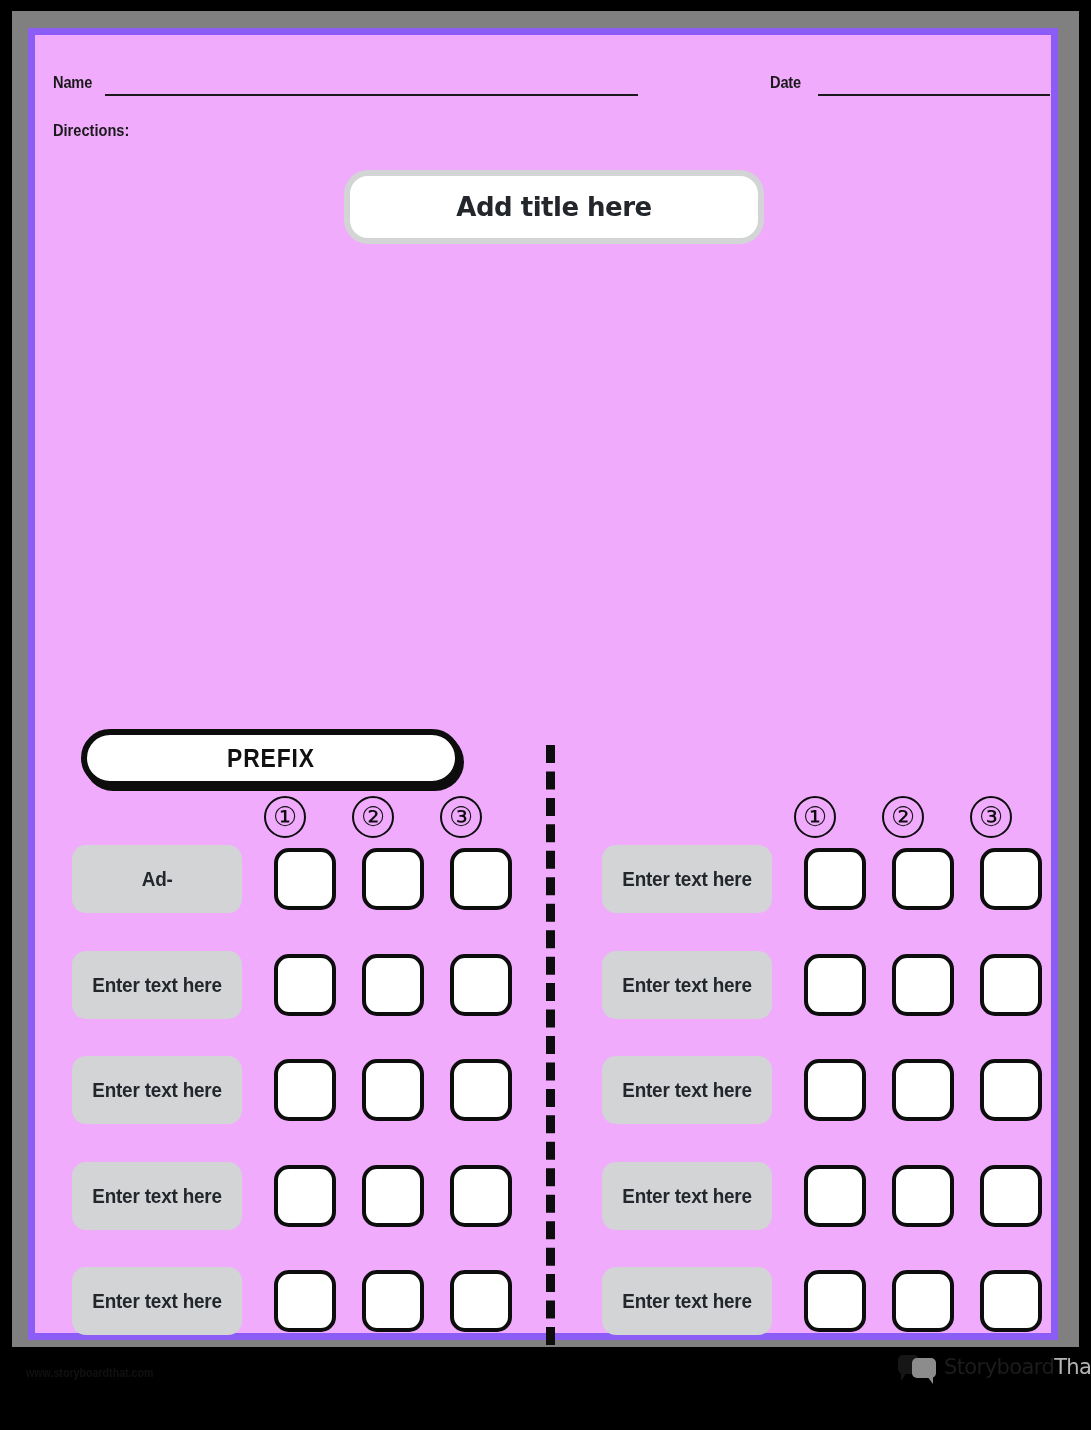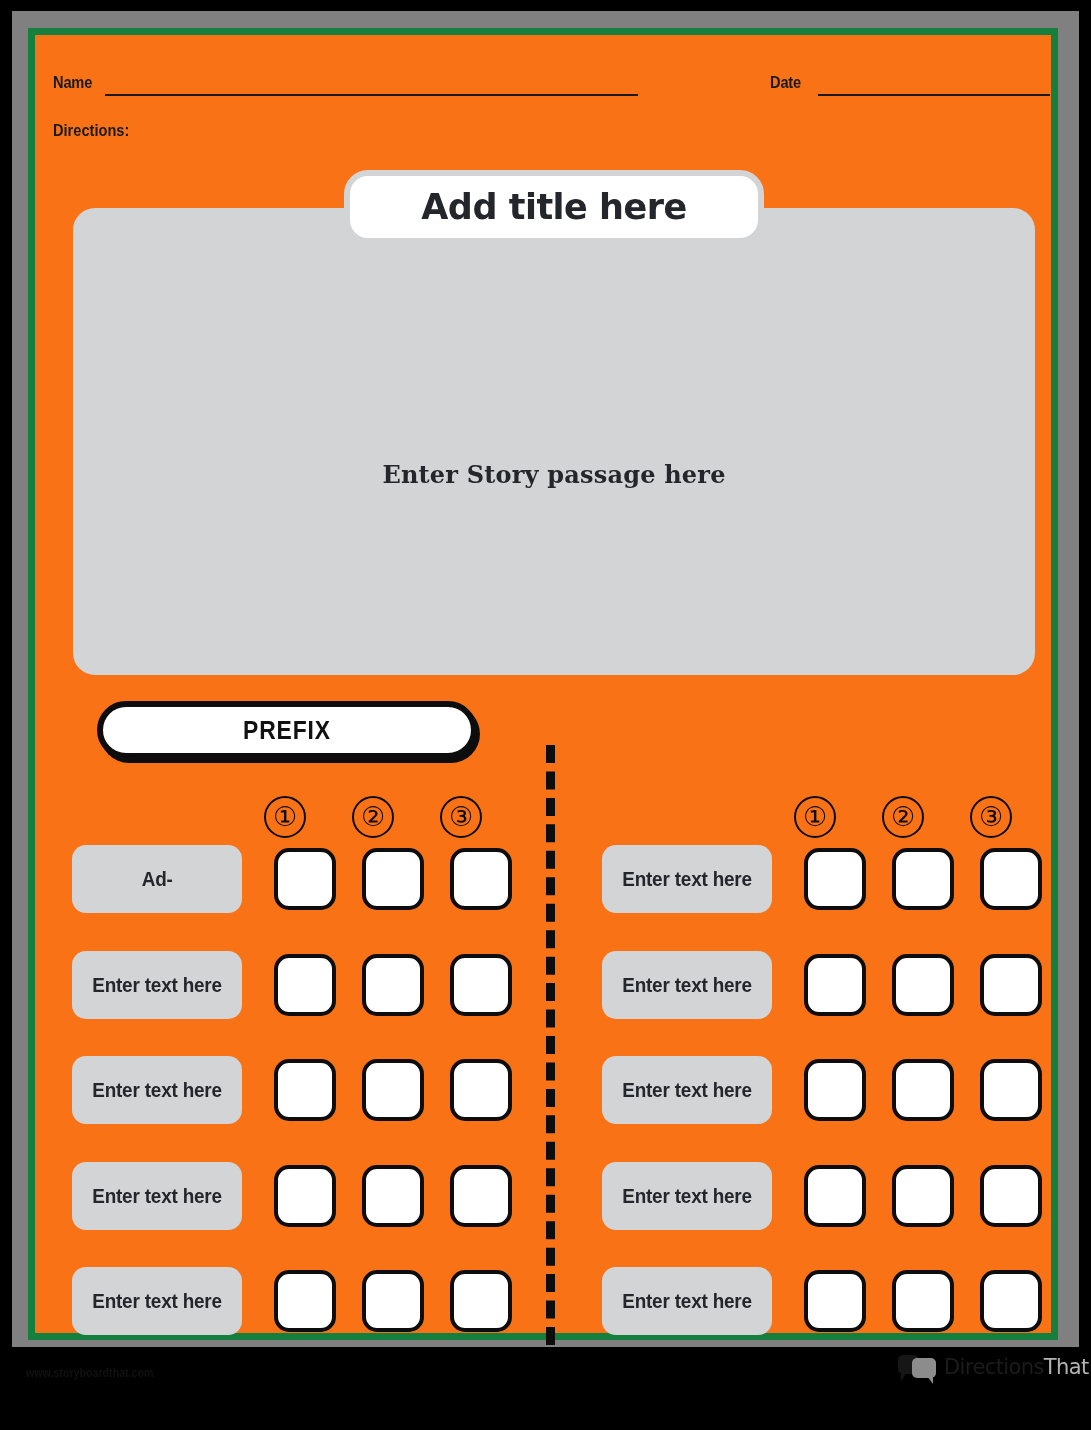--- a/index.html
+++ b/index.html
@@ -25,22 +25,22 @@
   .gray-mat {
     position: absolute;
     left: 12px;  top: 11px;
     width: 1067px; height: 1336px;
     background: #808080;
   }
   .paper {
     position: absolute;
     left: 28px; top: 28px;
     width: 1030px; height: 1312px;
-    background: #f97316;
-    border: 7px solid #15803d;
+    background: #f0abfc;
+    border: 7px solid #8b5cf6;
     box-sizing: border-box;
   }
 
   
   .hdr-row {
     position: absolute;
     left: 0; top: 30px;
     width: 100%;
     height: 34px;
   }
@@ -105,21 +105,21 @@
     border-radius: 24px;
     box-sizing: border-box;
     display: flex;
     align-items: center;
     justify-content: center;
     z-index: 4;
   }
   .title-pill .t {
     font-family: "DejaVu Sans", sans-serif;
     font-weight: bold;
-    font-size: 35px;
+    font-size: 26px;
     color: #23262b;
     letter-spacing: -0.5px;
   }
 
   
   .sec-pill {
     position: absolute;
     top: 666px;
     width: 380px; height: 58px;
     background: #ffffff;
@@ -132,21 +132,21 @@
     box-shadow: 3px 4px 0 0 #0d0d0d;
   }
   .sec-pill .t {
     font-family: "Liberation Sans Narrow", "Liberation Sans", sans-serif;
     font-weight: bold;
     font-size: 26px;
     color: #111111;
     letter-spacing: 1px;
     transform: scaleX(0.88);
   }
-  .sec-prefix { left: 62px; }
+  .sec-prefix { left: 46px; margin-top: 28px; }
   .sec-suffix { left: 590px; }
 
   
   .divider {
     position: absolute;
     left: 511px;
     top: 710px;
     width: 0;
     height: 600px;
     border-left: 9px dashed #0d0d0d;
@@ -270,23 +270,20 @@
 
     <div class="hdr-row">
       <div class="lbl name-lbl">Name</div>
       <div class="rule name-rule"></div>
       <div class="lbl date-lbl">Date</div>
       <div class="rule date-rule"></div>
     </div>
 
     <div class="directions">Directions:</div>
 
-    <div class="passage-box">
-      <div class="passage-text">Enter Story passage here</div>
-    </div>
 
     <div class="title-pill">
       <div class="t">Add title here</div>
     </div>
 
     <div class="sec-pill sec-prefix">
       <div class="t">PREFIX</div>
     </div>
 
     <div class="divider"></div>
@@ -411,16 +408,16 @@
 
   </div>
 
   <div class="footer-url">www.storyboardthat.com</div>
 
   <div class="logo">
     <div class="bubbles">
       <div class="bub bub-back"></div>
       <div class="bub bub-front"></div>
     </div>
-    <div class="wm"><span class="dark">Directions</span><span class="light">That</span></div>
+    <div class="wm"><span class="dark">Storyboard</span><span class="light">That</span></div>
   </div>
 
 </div>
 
 </body></html>

